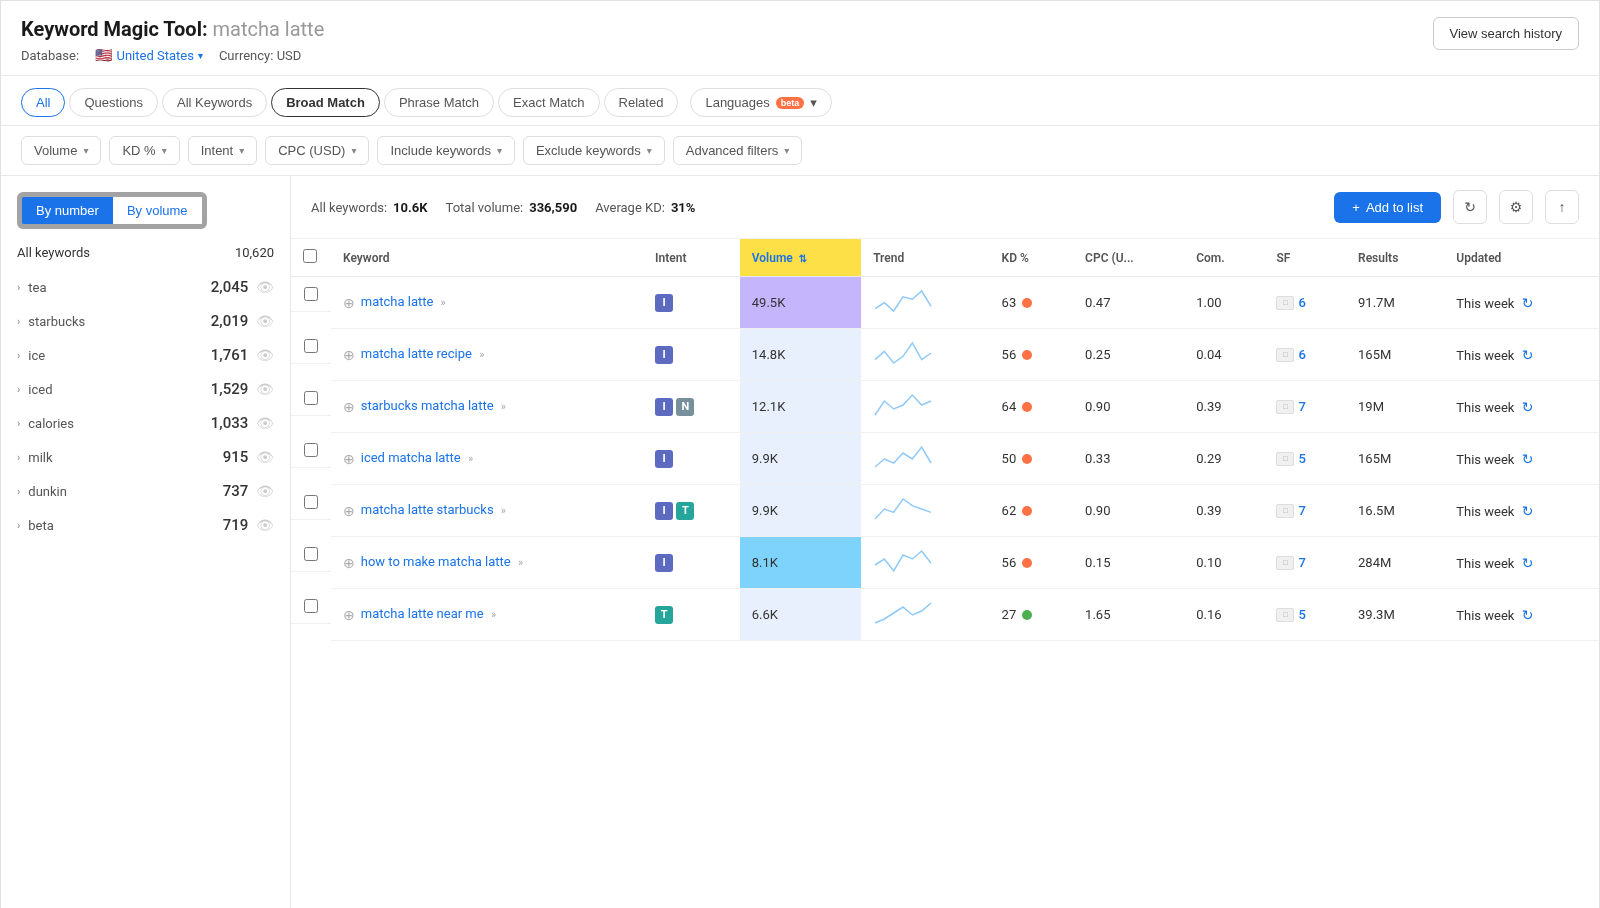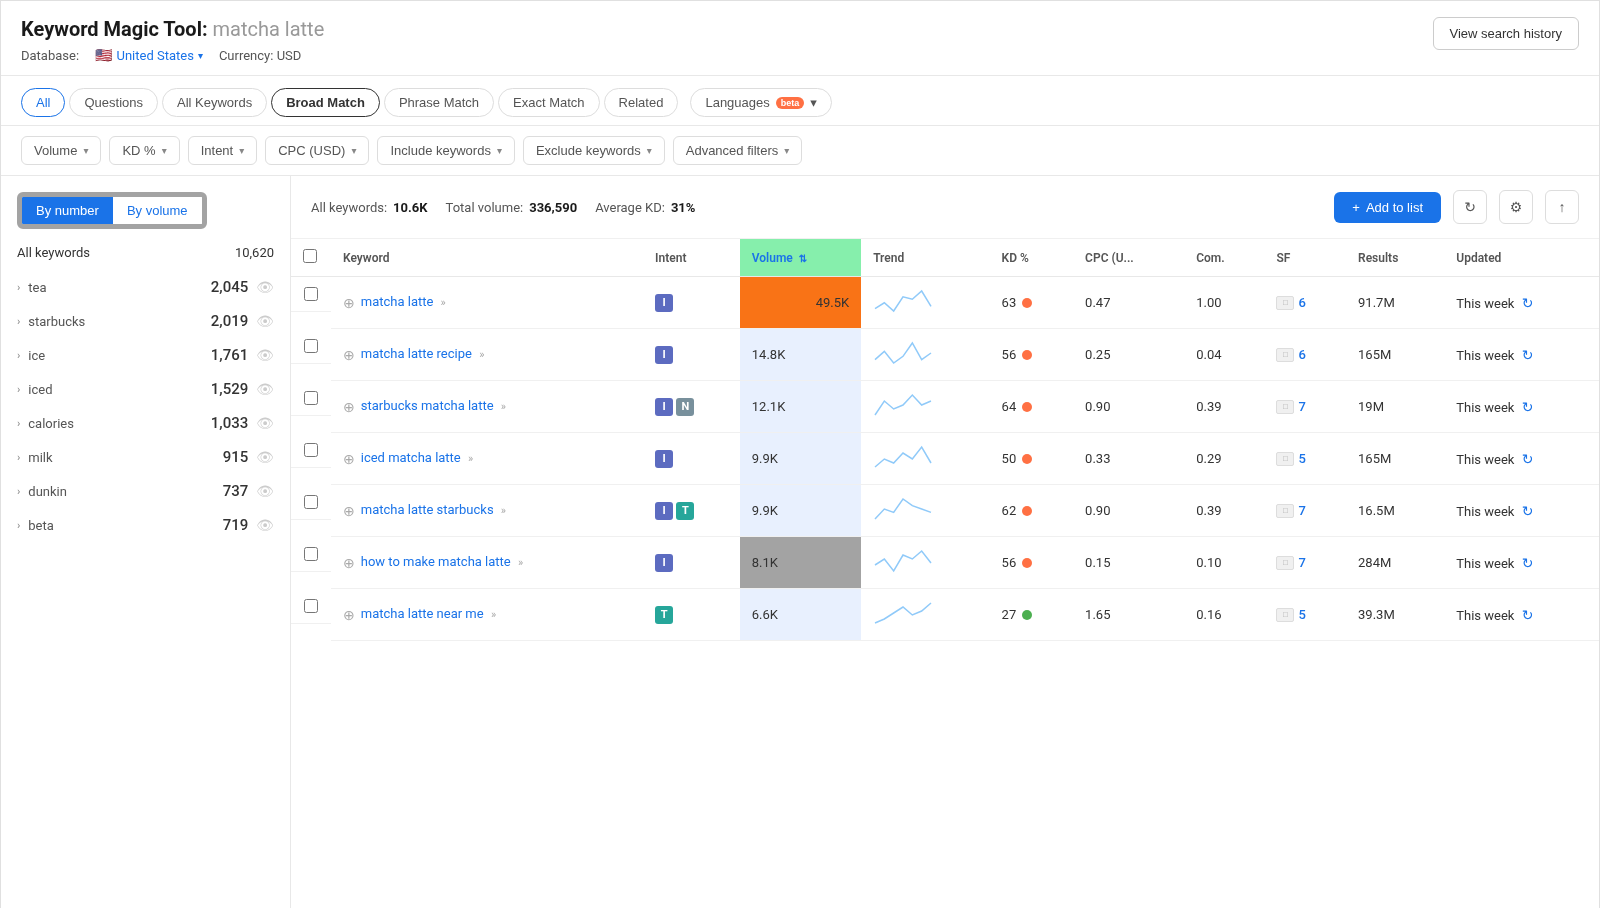--- a/index.html
+++ b/index.html
@@ -51,21 +51,21 @@
     .table-area { flex: 1; padding: 0; overflow: hidden; }
     .table-stats { display: flex; align-items: center; padding: 14px 20px; gap: 6px; font-size: 13px; color: #555; border-bottom: 1px solid #f0f0f0; }
     .table-stats .stat-value { font-weight: 700; color: #1a1a1a; text-align: center; }
     .table-stats .gap { flex: 1; }
     .add-to-list-btn { background: #1a73e8; color: #fff; border: none; padding: 8px 18px; border-radius: 6px; font-size: 13px; cursor: pointer; display: flex; align-items: center; gap: 6px; font-weight: 500; }
     .icon-btn { border: 1px solid #ddd; background: #fff; width: 34px; height: 34px; border-radius: 6px; cursor: pointer; display: flex; align-items: center; justify-content: center; font-size: 14px; color: #555; margin-left: 6px; }
 
     
     .data-table { width: 100%; border-collapse: collapse; font-size: 13px; }
     .data-table th { padding: 10px 12px; text-align: left; font-weight: 600; color: #555; font-size: 12px; border-bottom: 1px solid #e8e8e8; white-space: nowrap; }
-    .data-table th.sorted { background: #86efac; color: #1a73e8; }
+    .data-table th.sorted { background: #fde047; color: #1a73e8; }
     .data-table th .sort-icon { font-size: 10px; margin-left: 3px; }
     .data-table td { padding: 10px 12px; border-bottom: 1px solid #f0f0f0; vertical-align: middle; }
 
     .keyword-link { color: #1a73e8; text-decoration: none; font-size: 13px; }
     .keyword-cell { display: flex; align-items: flex-start; gap: 6px; }
     .plus-icon { color: #aaa; font-size: 14px; cursor: pointer; flex-shrink: 0; margin-top: 1px; }
     .arrow-icon { color: #aaa; font-size: 11px; margin-left: 4px; }
 
     .intent-badge { display: inline-flex; align-items: center; justify-content: center; width: 18px; height: 18px; border-radius: 3px; font-size: 11px; font-weight: 700; color: #fff; }
     .intent-i { background: #5c6bc0; }
@@ -275,21 +275,21 @@
     <td>
       <div class="keyword-cell">
         <span class="plus-icon">⊕</span>
         <div>
           <a href="#" class="keyword-link">matcha latte</a>
           <span class="arrow-icon">»</span>
         </div>
       </div>
     </td>
     <td><span class="intent-badge intent-i">I</span></td>
-    <td style="background:#f97316; color:#333;text-align:right;">49.5K</td>
+    <td style="background:#c4b5fd; color:#333;">49.5K</td>
     <td><svg width="60" height="28" viewBox="0 0 60 28" fill="none" xmlns="http://www.w3.org/2000/svg">
     <polyline points="2,21.647058823529413 11.333333333333332,15.764705882352942 20.666666666666664,24 30,9.88235294117647 39.33333333333333,12.235294117647058 48.66666666666667,4 58,19.294117647058822" stroke="#90caf9" stroke-width="1.5" fill="none"></polyline>
   </svg></td>
     <td>
       <div class="kd-cell">
         <span>63</span>
         <span class="kd-dot kd-orange"></span>
       </div>
     </td>
     <td>0.47</td>
@@ -465,21 +465,21 @@
     <td>
       <div class="keyword-cell">
         <span class="plus-icon">⊕</span>
         <div>
           <a href="#" class="keyword-link">how to make matcha latte</a>
           <span class="arrow-icon">»</span>
         </div>
       </div>
     </td>
     <td><span class="intent-badge intent-i">I</span></td>
-    <td style="background:#a3a3a3; color:#333;">8.1K</td>
+    <td style="background:#7dd3fc; color:#333;">8.1K</td>
     <td><svg width="60" height="28" viewBox="0 0 60 28" fill="none" xmlns="http://www.w3.org/2000/svg">
     <polyline points="2,18 11.333333333333332,12 20.666666666666664,24 30,8 39.33333333333333,12 48.66666666666667,4 58,16" stroke="#90caf9" stroke-width="1.5" fill="none"></polyline>
   </svg></td>
     <td>
       <div class="kd-cell">
         <span>56</span>
         <span class="kd-dot kd-orange"></span>
       </div>
     </td>
     <td>0.15</td>

